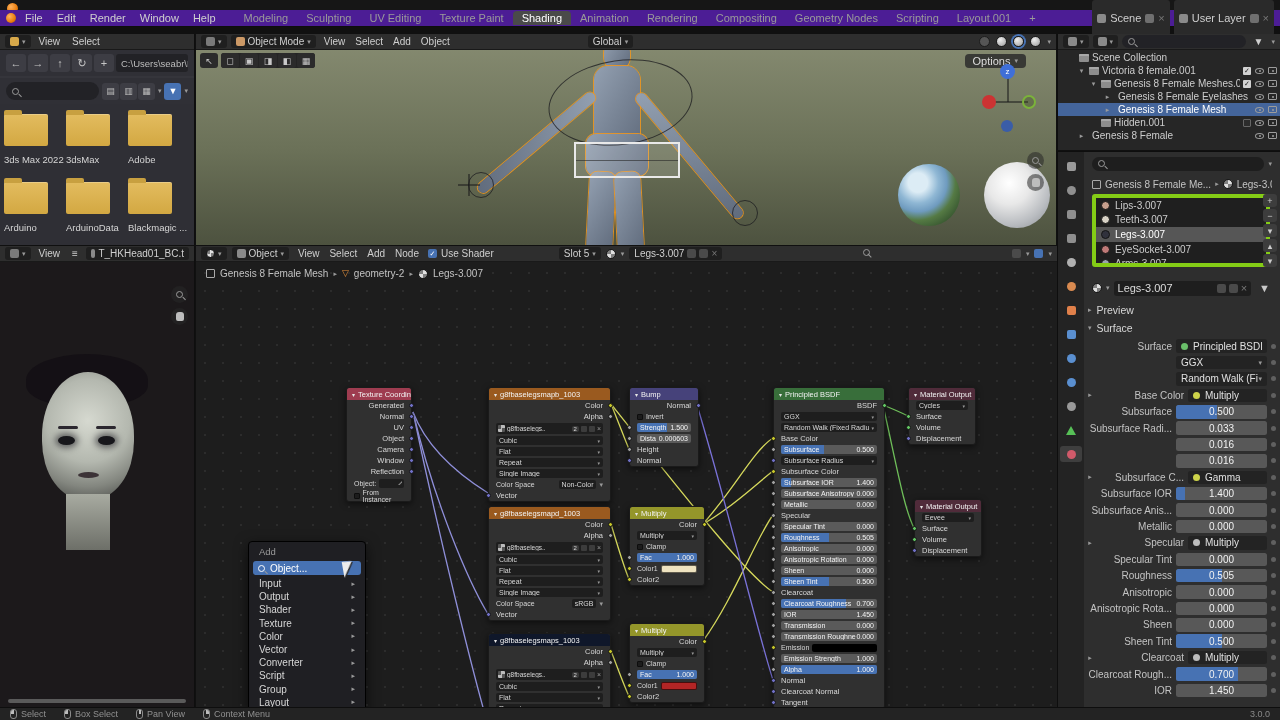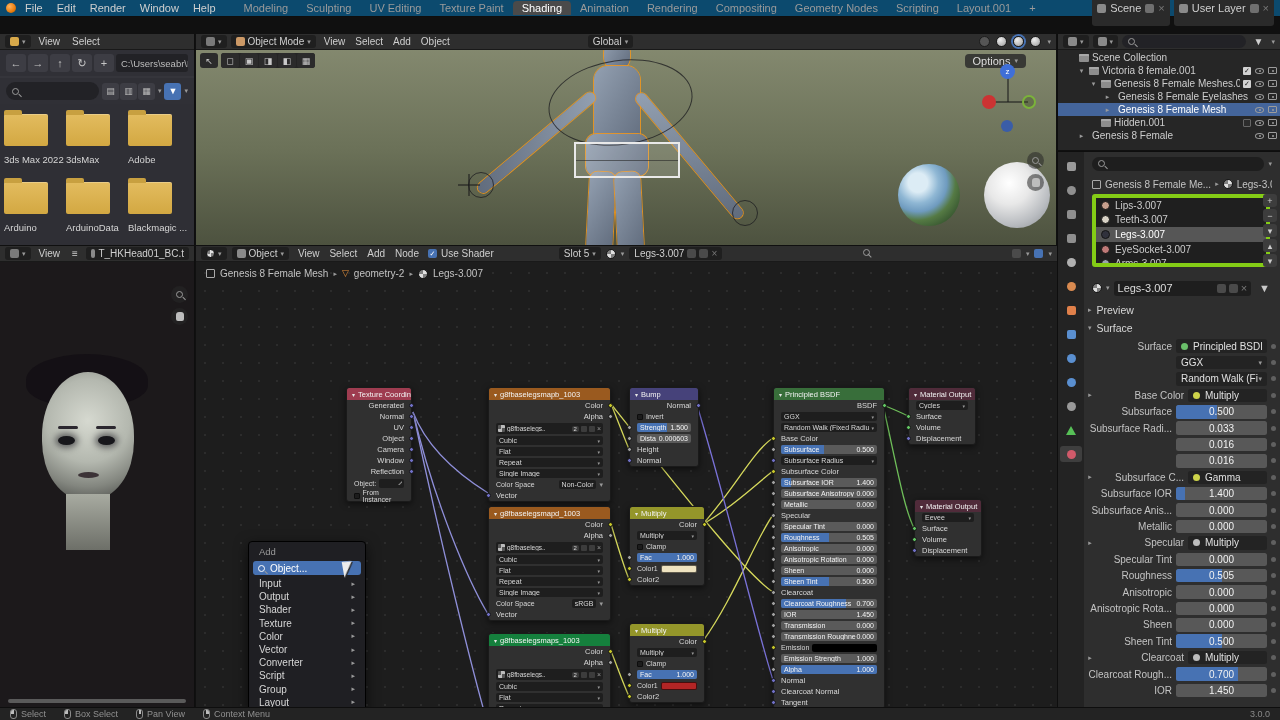--- a/index.html
+++ b/index.html
@@ -6,21 +6,21 @@
   html,body{width:1280px;height:720px;overflow:hidden}
   body{background:#101010;font-family:"Liberation Sans","DejaVu Sans",sans-serif;color:#c8c8c8;font-size:11px;position:relative}
   .abs{position:absolute}
   i{font-style:normal}
   
   .titlebar{left:0;top:0;width:1280px;height:17px;background:#161616;display:flex;align-items:center;padding:0 7px;gap:6px;font-size:10px;color:#b5b5b5}
   .blogo{width:11px;height:11px;border-radius:50%;background:radial-gradient(circle at 35% 35%,#ffb25e,#e87d0d 60%,#9c4f04)}
   .wctl{margin-left:auto;display:flex;gap:14px;color:#cfcfcf;font-size:10px;align-items:center}
   .wctl span{cursor:default}
   
-  .topbar{left:0;top:0;width:1280px;height:17px;background:#0c4a6e;display:flex;align-items:center;padding:0 6px;gap:2px;border-bottom:1px solid #0e0e0e}
+  .topbar{left:0;top:10px;width:1280px;height:17px;background:#4c1d95;display:flex;align-items:center;padding:0 6px;gap:2px;border-bottom:1px solid #0e0e0e}
   .menuitem{padding:1px 7px;color:#cfcfcf;border-radius:3px}
   .tabs{display:flex;margin-left:10px}
   .wtab{padding:1px 9px;color:#9a9a9a;border-radius:4px 4px 0 0}
   .wtab.active{background:#4a4a4a;color:#fff}
   .sceneblock{margin-left:auto;display:flex;gap:4px;align-items:center}
   .scenebox{background:#2a2a2a;border-radius:3px;display:flex;align-items:center;gap:4px;padding:12px 5px;color:#cfcfcf}
   .miniico{width:9px;height:9px;background:#8a8a8a;border-radius:2px;display:inline-block}
   .miniico.new{background:#6f6f6f}
   .dimx{color:#777}
   
@@ -1222,21 +1222,21 @@
             </div>
           <div class="nrow in">
               <span class="sock l" style="background: rgb(112, 112, 199);"></span>
 
               <span class="pt pt-in">Vector</span>
 
             </div>
         </div>
       </div>
       <div class="node" style="left: 292px; top: 387px; width: 123px;">
-        <div class="nhdr" style="background: #15803d;">
+        <div class="nhdr" style="background: #0f172a;">
           <span class="car">▾</span>
           <span>g8fbaselegsmaps_1003</span>
         </div>
         <div>
 
         <div class="nrow out">
 
               <span class="sock r" style="background: rgb(199, 199, 41);"></span>
               <span class="pt pt-out">Color</span>
 

